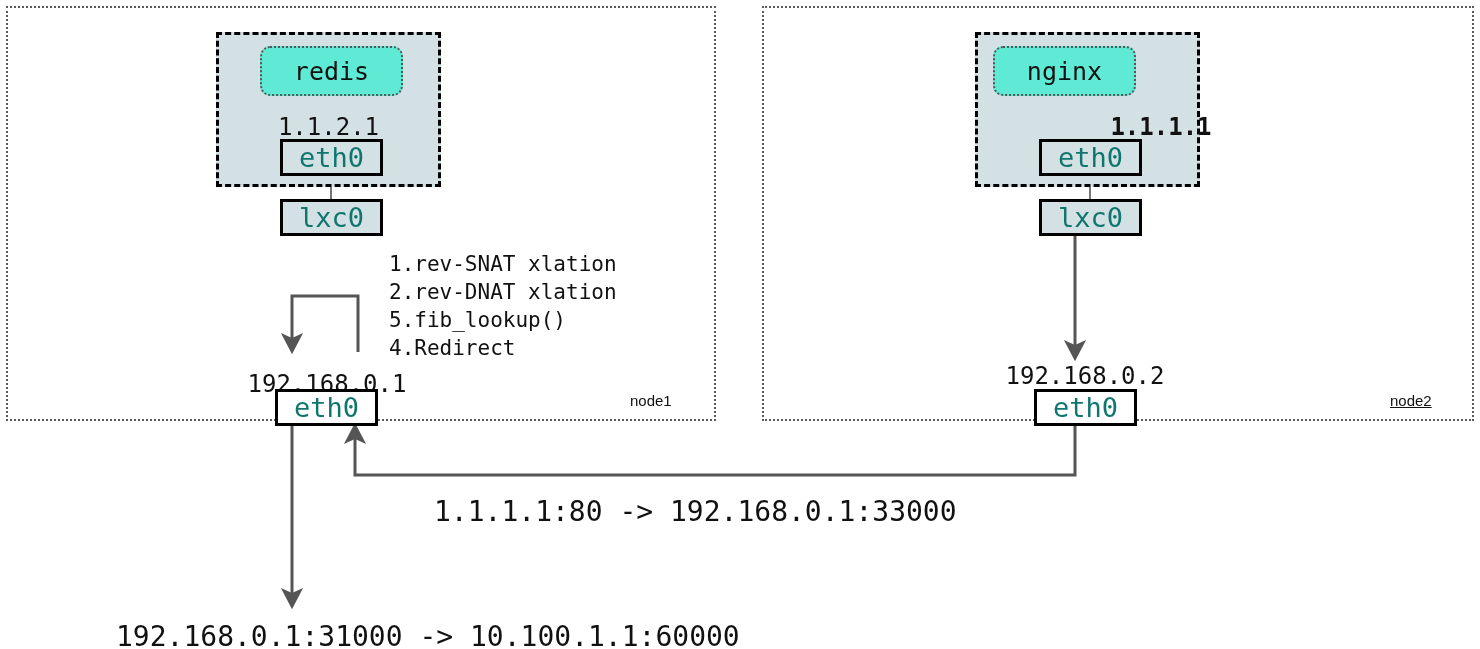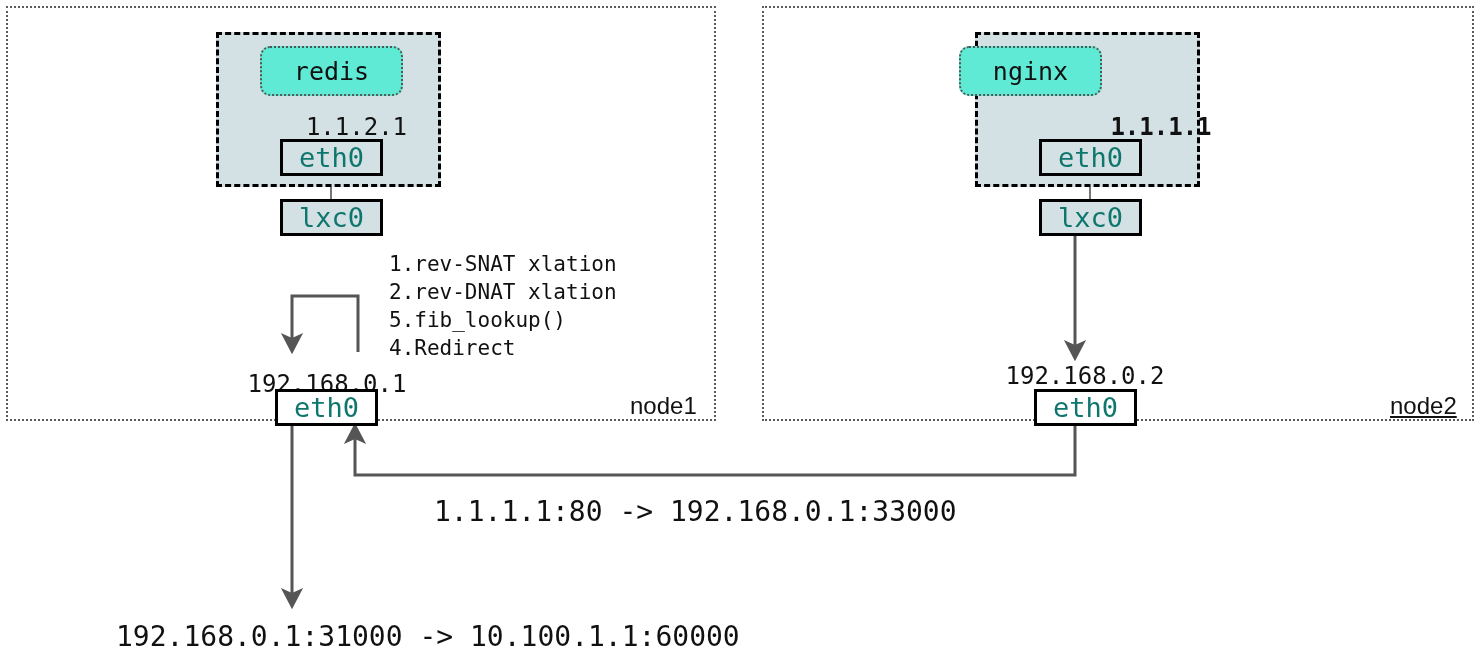--- a/index.html
+++ b/index.html
@@ -20,21 +20,21 @@
   .abs { position: absolute; }
 
   
   .node-box {
     border: 2px dotted #5a5a5a;
     background: transparent;
     box-sizing: border-box;
   }
   .node-label {
     font-family: "Liberation Sans", sans-serif;
-    font-size: 24px;
+    font-size: 15px;
     color: #111111;
     white-space: nowrap;
   }
 
   
   .container-box {
     border: 3px dashed #000000;
     background: #d3e0e4;
     box-sizing: border-box;
   }
@@ -121,21 +121,21 @@
   <div class="abs node-box" style="left:6px; top:6px; width:710px; height:415px;"></div>
 
   <div class="abs node-label" style="left:630px; top:392px;">node1</div>
 
   <div class="abs container-box" style="left:216px; top:32px; width:225px; height:155px;"></div>
 
   <div class="abs proc-box" style="left:260px; top:46px; width:143px; height:50px;">
     <span>redis</span>
   </div>
 
-  <div class="abs ip-label" style="left:216px; top:113px; width:225px;padding-left:28px;">1.1.2.1</div>
+  <div class="abs ip-label" style="left:216px; top:113px; width:225px;">1.1.2.1</div>
 
   <div class="abs iface-box iface-filled" style="left:280px; top:139px; width:103px; height:37px;">
     <span>eth0</span>
   </div>
 
   <div class="abs iface-box iface-filled" style="left:280px; top:199px; width:103px; height:37px;">
     <span>lxc0</span>
   </div>
 
   <div class="abs steps" style="left:389px; top:250px;">1.rev-SNAT xlation
@@ -148,21 +148,21 @@
   <div class="abs iface-box iface-white" style="left:275px; top:389px; width:103px; height:37px;">
     <span>eth0</span>
   </div>
 
   <div class="abs node-box" style="left:762px; top:6px; width:712px; height:415px;"></div>
 
   <div class="abs node-label" style="left:1390px; top:392px;text-decoration:underline;">node2</div>
 
   <div class="abs container-box" style="left:975px; top:32px; width:225px; height:155px;"></div>
 
-  <div class="abs proc-box" style="left:959px; top:46px; width:143px; height:50px;text-align:right;">
+  <div class="abs proc-box" style="left:993px; top:46px; width:143px; height:50px;text-align:right;">
     <span>nginx</span>
   </div>
 
   <div class="abs ip-label" style="left:1026px; top:113px; width:270px;font-weight:bold;">1.1.1.1</div>
 
   <div class="abs iface-box iface-filled" style="left:1039px; top:139px; width:103px; height:37px;">
     <span>eth0</span>
   </div>
 
   <div class="abs iface-box iface-filled" style="left:1039px; top:199px; width:103px; height:37px;">

